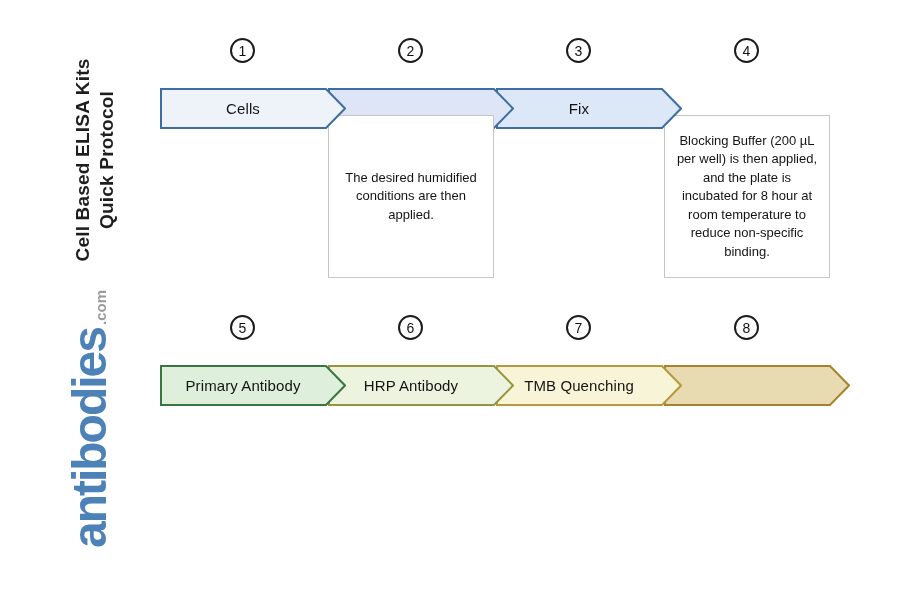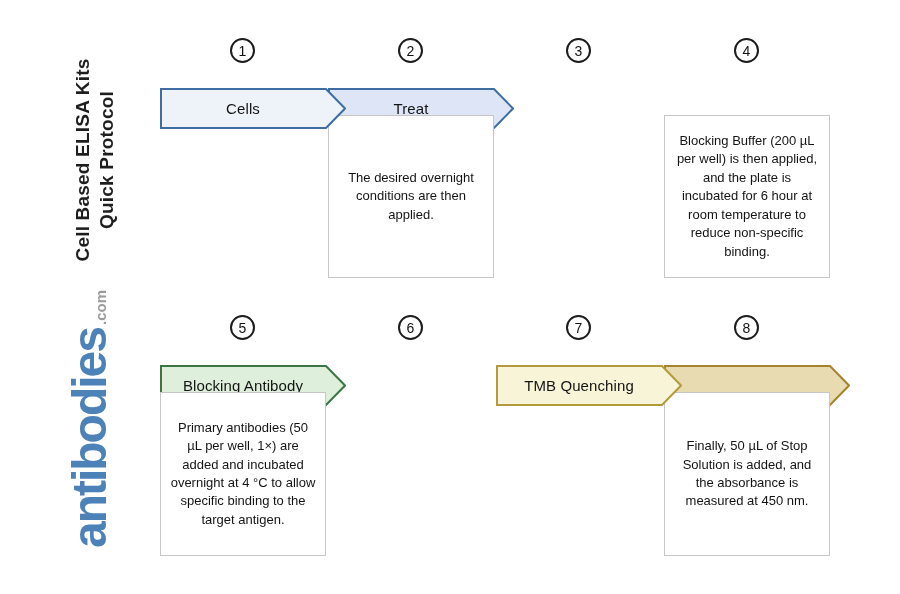--- a/index.html
+++ b/index.html
@@ -81,55 +81,65 @@
   </div>
 
   <div class="step row1 c1">
     <div class="badge">
         <span>2</span>
       </div>
     <div class="banner-wrap">
       <svg class="banner-svg" viewBox="0 0 186 41">
         <polygon points="1,1 166,1 185,20.5 166,40 1,40" stroke-width="2" fill="#dee5f7" stroke="#3e6da3"></polygon>
       </svg>
-      <div class="banner-label">Treat</div>
     </div>
-    <div class="desc">The desired overnight conditions are then applied.</div>
+    <div class="desc">The desired humidified conditions are then applied.</div>
   </div>
 
   <div class="step row1 c2">
     <div class="badge">
         <span>3</span>
       </div>
+    <div class="banner-wrap">
+      <svg class="banner-svg" viewBox="0 0 186 41">
+        <polygon points="1,1 166,1 185,20.5 166,40 1,40" stroke-width="2" fill="#dce8f7" stroke="#3e6da3"></polygon>
+      </svg>
+      <div class="banner-label">Fix</div>
+    </div>
   </div>
 
   <div class="step row1 c3">
     <div class="badge">
         <span>4</span>
       </div>
-    <div class="desc">Blocking Buffer (200 µL per well) is then applied, and the plate is incubated for 6 hour at room temperature to reduce non-specific binding.</div>
+    <div class="desc">Blocking Buffer (200 µL per well) is then applied, and the plate is incubated for 8 hour at room temperature to reduce non-specific binding.</div>
   </div>
 
   <div class="step row2 c0">
     <div class="badge">
         <span>5</span>
       </div>
     <div class="banner-wrap">
       <svg class="banner-svg" viewBox="0 0 186 41">
         <polygon points="1,1 166,1 185,20.5 166,40 1,40" stroke-width="2" fill="#def0dc" stroke="#3c7544"></polygon>
       </svg>
-      <div class="banner-label">Blocking Antibody</div>
+      <div class="banner-label">Primary Antibody</div>
     </div>
-    <div class="desc">Primary antibodies (50 µL per well, 1×) are added and incubated overnight at 4 °C to allow specific binding to the target antigen.</div>
   </div>
 
   <div class="step row2 c1">
     <div class="badge">
         <span>6</span>
       </div>
+    <div class="banner-wrap">
+      <svg class="banner-svg" viewBox="0 0 186 41">
+        <polygon points="1,1 166,1 185,20.5 166,40 1,40" stroke-width="2" fill="#ecf4df" stroke="#96953f"></polygon>
+      </svg>
+      <div class="banner-label">HRP Antibody</div>
+    </div>
   </div>
 
   <div class="step row2 c2">
     <div class="badge">
         <span>7</span>
       </div>
     <div class="banner-wrap">
       <svg class="banner-svg" viewBox="0 0 186 41">
         <polygon points="1,1 166,1 185,20.5 166,40 1,40" stroke-width="2" fill="#f8f4d8" stroke="#b39a3d"></polygon>
       </svg>
@@ -139,16 +149,15 @@
 
   <div class="step row2 c3">
     <div class="badge">
         <span>8</span>
       </div>
     <div class="banner-wrap">
       <svg class="banner-svg" viewBox="0 0 186 41">
         <polygon points="1,1 166,1 185,20.5 166,40 1,40" stroke-width="2" fill="#e8dbb2" stroke="#a5832c"></polygon>
       </svg>
     </div>
-    <div class="desc">Finally, 50 µL of Stop Solution is added, and the absorbance is measured at 450 nm.</div>
   </div>
 
 </div>
 
 </body></html>

